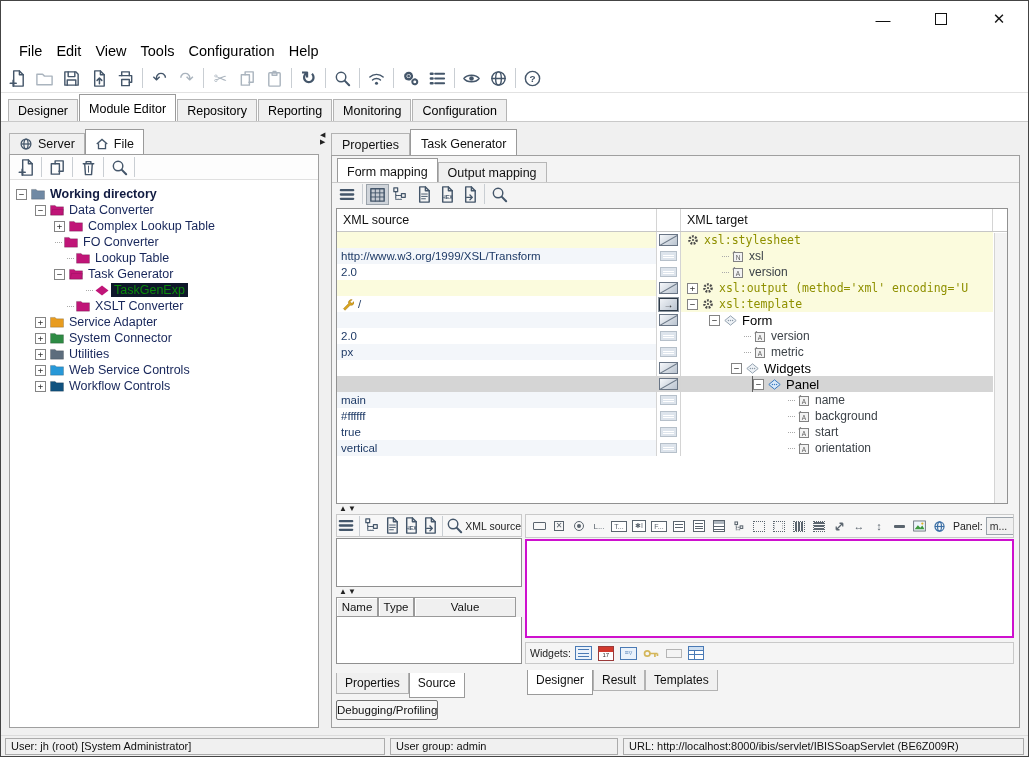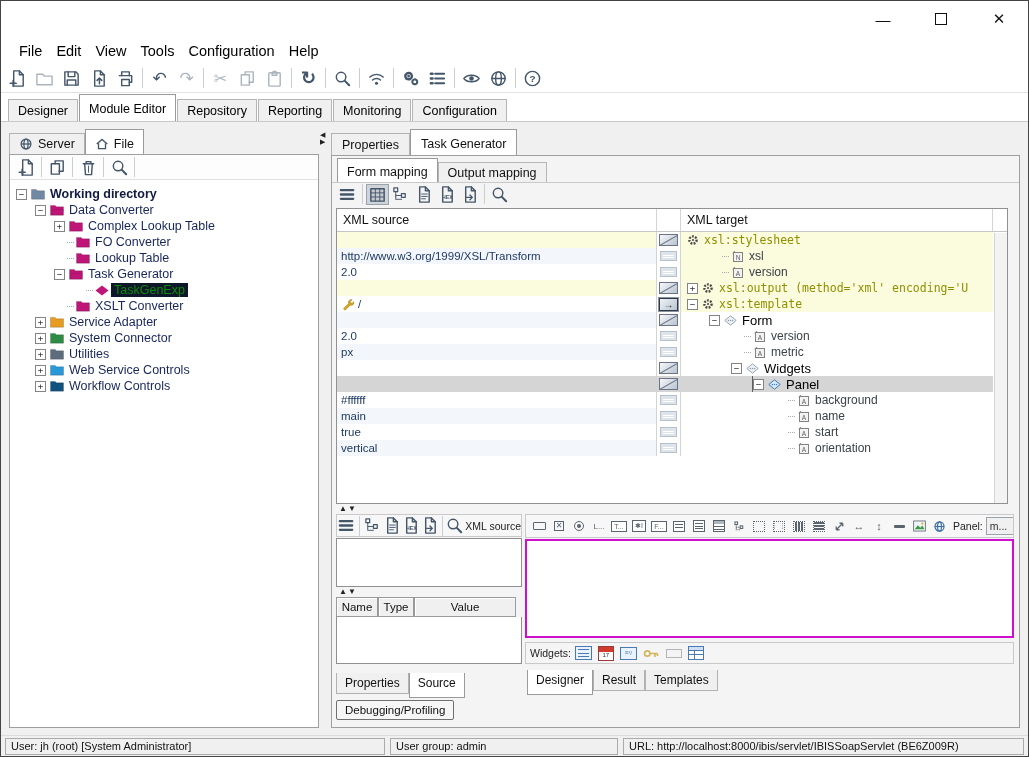--- a/index.html
+++ b/index.html
@@ -104,21 +104,21 @@
   .bl-toolbar .tbtn{width:21px;height:20px;}
   .bl-lbl{font-size:10.5px;color:#222;margin-left:1px;white-space:nowrap;}
   .bl-box{height:49px;border:1px solid #8f8f8f;background:#fff;margin-top:1px;}
   .ntv{display:flex;height:20px;margin-top:1px;}
   .ntv-cell{background:#f0f0f0;border:1px solid #9a9a9a;box-shadow:inset 1px 1px 0 #fff;font-size:11.5px;display:flex;align-items:center;justify-content:center;color:#111;}
   .ntv-box{height:47px;border:1px solid #8f8f8f;border-top:none;background:#fff;}
   .btabs{display:flex;align-items:flex-start;height:25px;margin-top:9px;}
   .btab{font-size:12px;background:#f0f0f0;border:1px solid #b2b2b2;border-top:none;padding:3px 8px;height:21px;color:#111;}
   .btab.active{background:#fff;height:25px;border-color:#9a9a9a;z-index:2;}
   .debug-btn{margin-top:2px;display:inline-block;border:1px solid #707070;background:#f6f6f6;border-radius:2px;
-      font-size:11.5px;padding:3px 8px;color:#111;}
+      font-size:11.5px;padding:3px 0;color:#111;}
 
   .br{position:absolute;top:358px;left:193px;right:5px;}
   .br-toolbar{height:24px;border:1px solid #c9c9c9;background:#f7f7f7;display:flex;align-items:center;padding-left:3px;overflow:hidden;white-space:nowrap;}
   .wbtn{width:20px;height:18px;display:inline-flex;align-items:center;justify-content:center;flex:none;color:#5a646e;}
   .canvas{height:99px;border:2px solid #ce10ce;background:#fff;margin-top:1px;}
   .widgetsrow{height:22px;border:1px solid #c9c9c9;background:#f5f5f5;margin-top:4px;display:flex;align-items:center;padding-left:4px;gap:4px;}
   .wr-lbl{font-size:10.5px;color:#222;}
   .panel-lbl{font-size:10.5px;color:#222;margin-left:4px;}
   .panel-dd{width:46px;height:18px;border:1px solid #9aa2aa;background:#f0f0f0;display:inline-flex;align-items:center;justify-content:space-between;
       font-size:10.5px;color:#333;padding:0 3px;margin-left:3px;flex:none;}
@@ -352,21 +352,21 @@
      </div>
             <div class="trow" style="padding-left:44px">
        <span class="expander">+</span>
               <span class="ticon">
                 <svg width="14" height="12" viewBox="0 0 14 12">
                   <path d="M0.5 3.2V1.4h4.6l1.4 1.4h7v8.4H0.5z" fill="#c01578" stroke="rgba(0,0,0,.3)" stroke-width="0.6"></path>
                 </svg>
               </span>
        <span class="lbl">Complex Lookup Table</span>
      </div>
-            <div class="trow" style="padding-left:57px">
+            <div class="trow" style="padding-left:45px">
        <span class="stub"></span>
               <span class="ticon">
                 <svg width="14" height="12" viewBox="0 0 14 12">
                   <path d="M0.5 3.2V1.4h4.6l1.4 1.4h7v8.4H0.5z" fill="#c01578" stroke="rgba(0,0,0,.3)" stroke-width="0.6"></path>
                 </svg>
               </span>
        <span class="lbl">FO Converter</span>
      </div>
             <div class="trow" style="padding-left:57px">
        <span class="stub"></span>
@@ -750,66 +750,66 @@
                         <circle cx="4.4" cy="5.5" r="0.7" fill="#3a7abf"></circle>
                         <circle cx="6.5" cy="5.5" r="0.7" fill="#3a7abf"></circle>
                         <circle cx="8.6" cy="5.5" r="0.7" fill="#3a7abf"></circle>
                       </svg>
                     </span>
                     <span class="tgt-lbl tgt-el">Panel</span>
                   </span>
                 </div>
     </div>
               <div class="mrow">
-      <div class="mc mc-src ">
-                  <span>#ffffff</span>
+      <div class="mc mc-src bg-alt">
+                  <span>main</span>
                 </div>
       <div class="mc mc-btn ">
                   <span class="btn-eq">
                     <i></i>
                     <i></i>
                   </span>
                 </div>
       <div class="mc mc-tgt ">
                   <span style="display:flex;align-items:center;margin-left:105px">
                     <span class="stub"></span>
                     <span class="ticon">
                       <svg width="13" height="12" viewBox="0 0 13 12">
                         <path d="M2 3.5 Q2 1.5 4 1.5" fill="none" stroke="#8a8a8a"></path>
                         <path d="M3.2 1 4.3 1.6 3.4 2.6z" fill="#8a8a8a"></path>
                         <rect x="2.5" y="2.5" width="9" height="9" fill="#f3f3f3" stroke="#828282"></rect>
                         <text x="7" y="9.6" text-anchor="middle" font-size="6.5" fill="#5a5a5a" font-family="Liberation Sans, sans-serif">A</text>
                       </svg>
                     </span>
-                    <span class="tgt-lbl tgt-attr">background</span>
-                  </span>
-                </div>
-    </div>
-              <div class="mrow">
-      <div class="mc mc-src bg-alt">
-                  <span>main</span>
+                    <span class="tgt-lbl tgt-attr">name</span>
+                  </span>
+                </div>
+    </div>
+              <div class="mrow">
+      <div class="mc mc-src ">
+                  <span>#ffffff</span>
                 </div>
       <div class="mc mc-btn ">
                   <span class="btn-eq">
                     <i></i>
                     <i></i>
                   </span>
                 </div>
       <div class="mc mc-tgt ">
                   <span style="display:flex;align-items:center;margin-left:105px">
                     <span class="stub"></span>
                     <span class="ticon">
                       <svg width="13" height="12" viewBox="0 0 13 12">
                         <path d="M2 3.5 Q2 1.5 4 1.5" fill="none" stroke="#8a8a8a"></path>
                         <path d="M3.2 1 4.3 1.6 3.4 2.6z" fill="#8a8a8a"></path>
                         <rect x="2.5" y="2.5" width="9" height="9" fill="#f3f3f3" stroke="#828282"></rect>
                         <text x="7" y="9.6" text-anchor="middle" font-size="6.5" fill="#5a5a5a" font-family="Liberation Sans, sans-serif">A</text>
                       </svg>
                     </span>
-                    <span class="tgt-lbl tgt-attr">name</span>
+                    <span class="tgt-lbl tgt-attr">background</span>
                   </span>
                 </div>
     </div>
               <div class="mrow">
       <div class="mc mc-src ">
                   <span>true</span>
                 </div>
       <div class="mc mc-btn ">
                   <span class="btn-eq">
                     <i></i>

